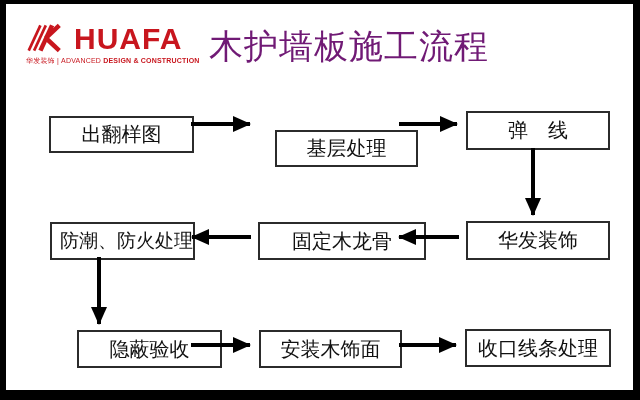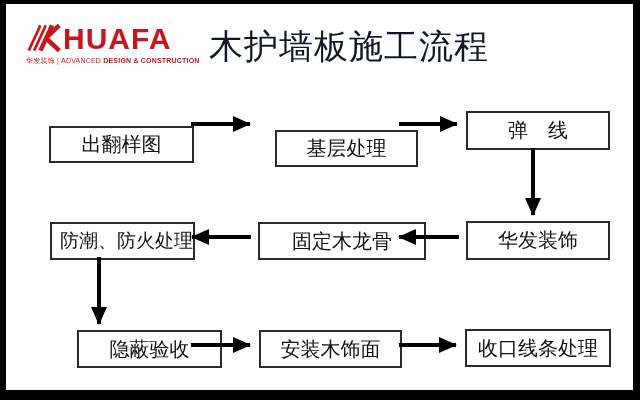--- a/index.html
+++ b/index.html
@@ -11,47 +11,47 @@
     overflow:hidden;
     margin:0 auto;
   }
   .canvas{
     position:absolute;
     left:6px;top:4px;right:7px;bottom:10px;
     background:#fff;
   }
   
   .logo{position:absolute;left:20px;top:18px;width:170px;}
-  .logo-top{display:flex;align-items:flex-end;gap:1px;}
+  .logo-top{display:flex;align-items:flex-end;gap:12px;}
   .logo-k{display:block;}
   .logo-brand{
     color:#C8161E;font-size:30px;line-height:30px;font-weight:bold;
     letter-spacing:1px;
   }
   .logo-tagline{
     margin-top:3px;font-size:7px;line-height:8px;color:#C8161E;
     white-space:nowrap;letter-spacing:0.2px;
   }
   .logo-tagline .bold{font-weight:bold;}
   .title{
     position:absolute;left:203px;top:22px;margin:0;
-    font-size:34px;line-height:40px;font-weight:400;color:#0f172a;
+    font-size:34px;line-height:40px;font-weight:400;color:#701a75;
     letter-spacing:1px;white-space:nowrap;
   }
   
   .box{
     position:absolute;
     border:2px solid #2b2b2b;
     background:#fff;
     display:flex;align-items:center;justify-content:center;
     font-size:20px;color:#111;
     box-sizing:border-box;
     white-space:nowrap;
   }
-  .b1{left:43px; top:122px;width:145px;height:37px;}
+  .b1{left:43px; top:112px;width:145px;height:37px;}
   .b2{left:269px;top:106px;width:143px;height:37px;margin-top:20px;}
   .b3{left:460px;top:107px;width:144px;height:39px;}
   .b4{left:44px; top:218px;width:145px;height:38px;font-size:19px;padding-left:8px;}
   .b5{left:252px;top:218px;width:168px;height:38px;text-align:right;}
   .b6{left:460px;top:217px;width:144px;height:39px;}
   .b7{left:43px; top:326px;width:145px;height:38px;margin-left:28px;}
   .b8{left:253px;top:326px;width:143px;height:38px;}
   .b9{left:459px;top:325px;width:146px;height:38px;}
   
   .arrows{

